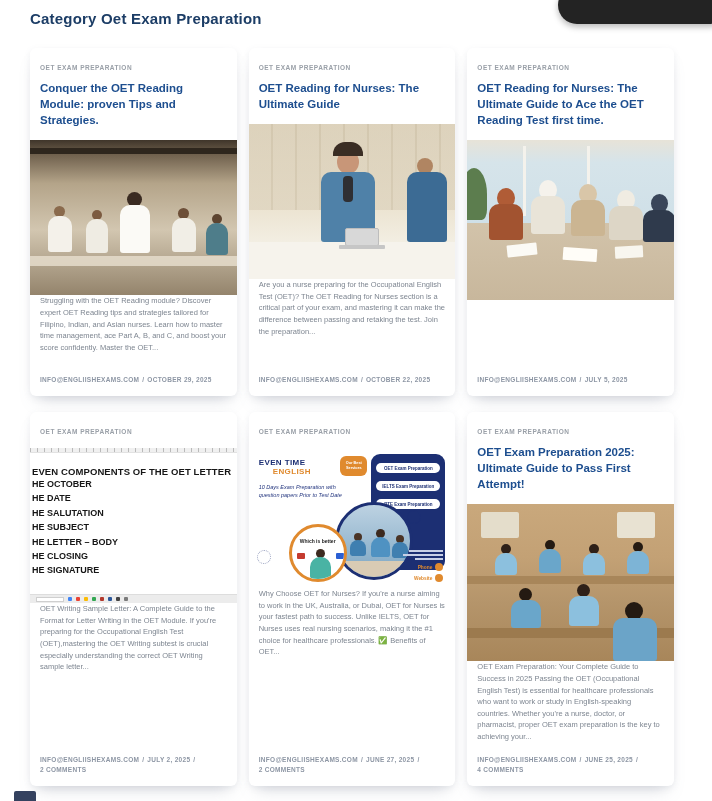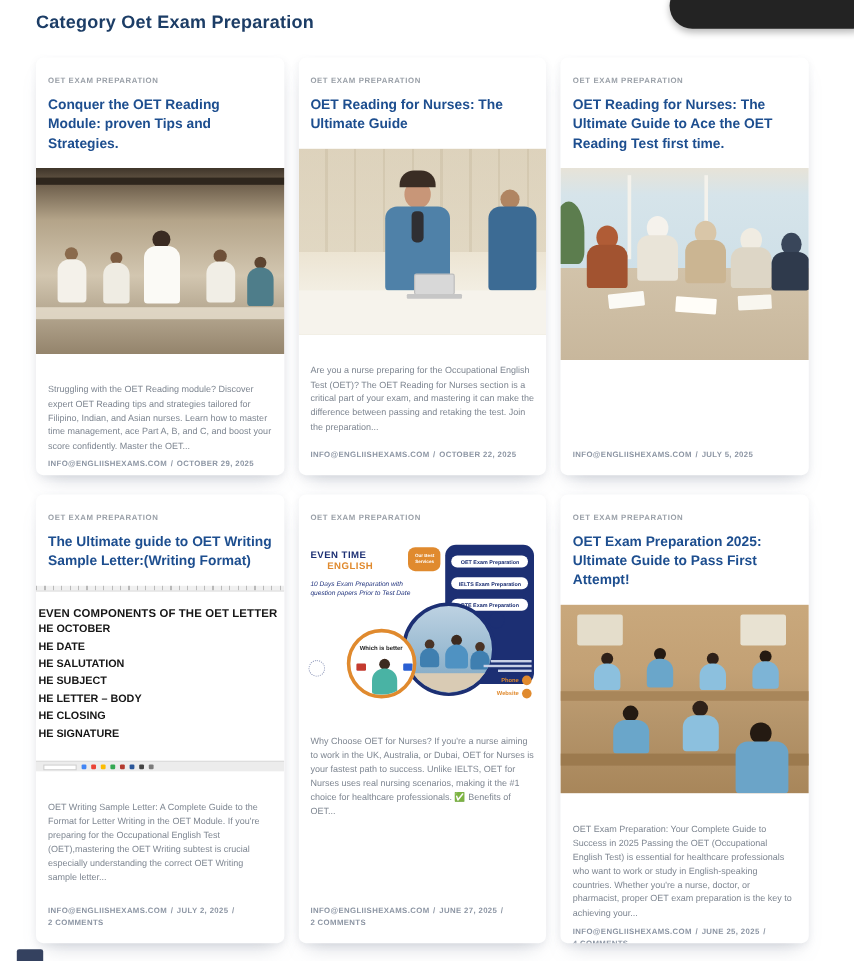--- a/index.html
+++ b/index.html
@@ -18,21 +18,21 @@
 
   .card { background:#fff; border-radius:6px; display:flex; flex-direction:column;
           padding:16px 0 13px; overflow:hidden;
           box-shadow:0 10px 16px -8px rgba(120,130,150,.35), 0 2px 6px rgba(130,140,155,.12); }
 
   .cat { padding:0 10px; font-size:6.5px; font-weight:600; color:#9aa0a8;
          letter-spacing:.5px; margin-bottom:9px; }
   .title { padding:0 10px; font-size:11.5px; font-weight:bold; color:#1d4e8f;
            line-height:1.4; margin-bottom:8px; }
   .thumb { width:100%; height:155px; margin-top:4px; position:relative; overflow:hidden; flex:none; }
-  .excerpt { padding:0 10px; margin-top:24px; font-size:7.5px; line-height:1.55;
+  .excerpt { padding:0 10px; margin-top:0; font-size:7.5px; line-height:1.55;
              color:#7e8691; }
   .excerpt:empty { display:none; }
   .meta { margin-top:auto; padding:6px 10px 0; font-size:6.5px; font-weight:bold;
           color:#8d96a4; letter-spacing:.3px; }
   .meta .sep { margin:0 3px; }
   .meta .comments { display:block; margin-top:3px; }
 
   
   .fig { position:absolute; border-radius:10px 10px 3px 3px; }
   .head { position:absolute; border-radius:50%; }
@@ -161,21 +161,20 @@
       <div class="fig" style="left:148px;top:106px;width:28px;height:12px;background:#f8f6ef;border-radius:1px;transform:rotate(-3deg);"></div>
     </div>
 
     <div class="meta">
       <span>INFO@ENGLIISHEXAMS.COM</span><span class="sep">/</span><span>JULY 5, 2025</span>
     </div>
   </article>
 
   <article class="card">
     <div class="cat">OET EXAM PREPARATION</div>
-    <h2 class="title">The Ultimate guide to OET Writing Sample Letter:(Writing Format)</h2>
     <div class="thumb s-doc" title="document screenshot listing components of the OET letter">
       <div class="ruler"></div>
       <div class="doc-head">EVEN COMPONENTS OF THE OET LETTER</div>
       <div class="doc-line">HE OCTOBER</div>
       <div class="doc-line">HE DATE</div>
       <div class="doc-line">HE SALUTATION</div>
       <div class="doc-line">HE SUBJECT</div>
       <div class="doc-line">HE LETTER – BODY</div>
       <div class="doc-line">HE CLOSING</div>
       <div class="doc-line">HE SIGNATURE</div>

